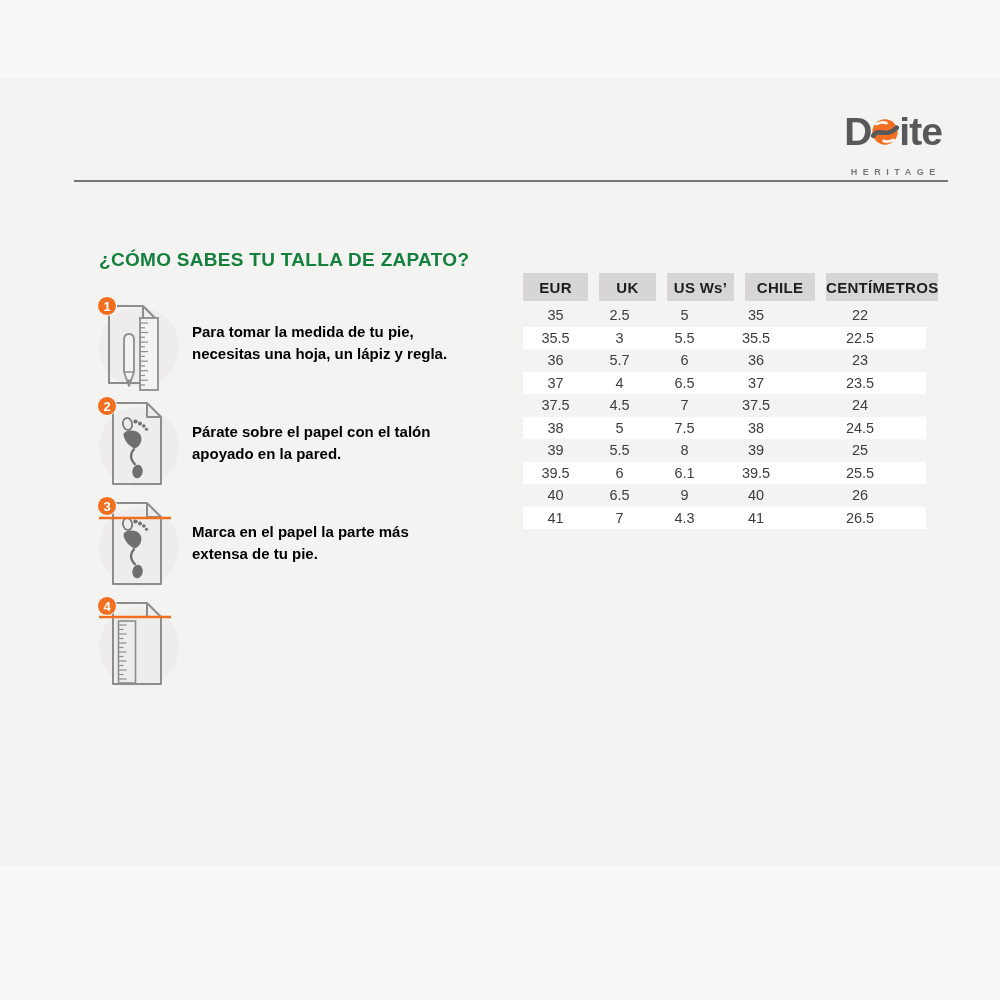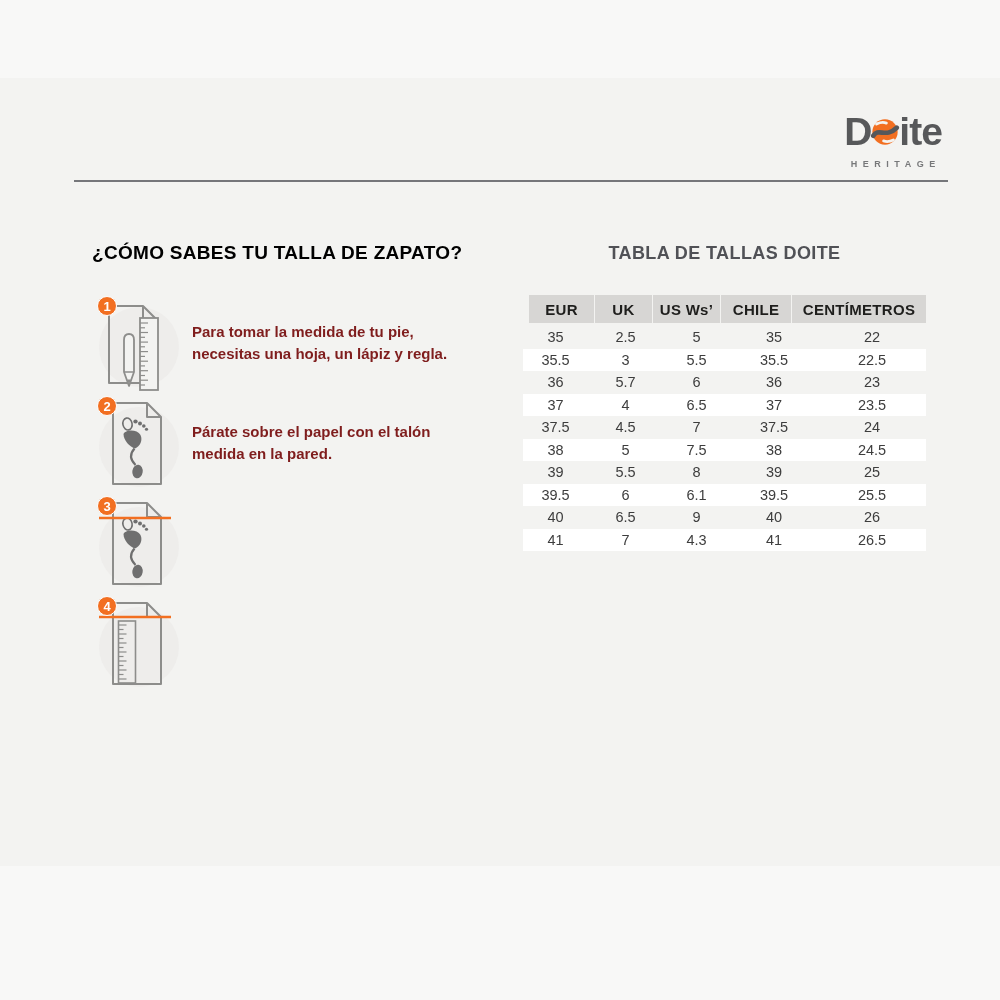--- a/index.html
+++ b/index.html
@@ -10,45 +10,45 @@
     -webkit-font-smoothing:antialiased;
   }
   .page{position:relative;width:1000px;height:1000px;overflow:hidden;}
   .card{position:absolute;left:0;top:78px;width:1000px;height:788px;background:#f3f3f1;}
 
   
   .logo{position:absolute;top:110px;right:52px;width:110px;text-align:center;}
   .logo-name{display:flex;align-items:center;justify-content:center;
     font-weight:bold;font-size:39px;color:#57585a;letter-spacing:-1px;line-height:1;}
   .logo-name .swirl{margin:4px -1px 0 -1px;flex:none;}
-  .logo-tag{margin-top:6px;font-size:9px;font-weight:bold;color:#77787a;
+  .logo-tag{margin-top:14px;font-size:9px;font-weight:bold;color:#77787a;
     letter-spacing:5.5px;text-indent:5.5px;}
 
   .divider{position:absolute;left:74px;top:180px;width:874px;height:1.5px;background:#75767a;}
 
   
-  .left-title{position:absolute;left:88px;top:238px;margin:4px;
-    font-size:19px;font-weight:bold;color:#000000;letter-spacing:0.3px;}
+  .left-title{position:absolute;left:88px;top:238px;margin:11px;
+    font-size:19px;font-weight:bold;color:#15803d;letter-spacing:0.3px;}
   .steps{position:absolute;left:93px;top:293px;width:425px;}
   .step{height:100px;display:flex;align-items:center;gap:11px;}
   .step-icon{flex:none;width:88px;height:100px;}
-  .step-text{font-size:15px;line-height:22px;font-weight:bold;color:#7f1d1d;
+  .step-text{font-size:15px;line-height:22px;font-weight:bold;color:#000000;
     white-space:pre-line;margin:0;}
 
   
   .right-col{position:absolute;left:523px;top:242px;width:403px;}
   .table-title{margin:0;text-align:center;font-size:18px;font-weight:bold;
     color:#505156;letter-spacing:0.4px;line-height:22px;}
   .size-table{margin-top:31px;}
   .t-header{display:grid;grid-template-columns:65px 57px 67px 70px 1fr;
-    column-gap:1px;height:28px;margin-left:6px;}
+    column-gap:11px;height:28px;}
   .th{background:#d7d6d4;display:flex;align-items:center;justify-content:center;
     font-size:15px;font-weight:bold;color:#1e1e1c;letter-spacing:0.3px;}
   .t-body{margin-top:3px;}
-  .tr{display:grid;grid-template-columns:65px 57px 67px 70px 1fr;column-gap:9px;
+  .tr{display:grid;grid-template-columns:65px 57px 67px 70px 1fr;column-gap:3px;
     height:22.5px;}
   .tr:nth-child(even){background:#ffffff;}
   .td{display:flex;align-items:center;justify-content:center;
     font-size:14.5px;color:#3d3d3d;}
 </style>
 </head>
 <body>
 
 <div class="page">
   <div class="card"></div>
@@ -125,21 +125,21 @@
     <path d="M30.5,41 C32,36.5 44,35.5 47.5,42 C50,47 47,53.5 42,55.5 C37,54 30.5,47.5 30.5,41 Z" fill="#6f6f6f"></path>
     <path d="M41.5,55.5 C36.5,61 37.5,67 42.5,72" fill="none" stroke="#6f6f6f" stroke-width="2.2"></path>
     <ellipse cx="44.5" cy="78.5" rx="5.2" ry="6.8" fill="#6f6f6f" transform="rotate(8 44.5 78.5)"></ellipse>
   </g>
           <g>
     <circle cx="14" cy="13" r="9.5" fill="#f26f21" stroke="#ffffff" stroke-width="1"></circle>
     <text x="14" y="17.5" text-anchor="middle" font-size="13" font-weight="bold" fill="#ffffff" font-family="Liberation Sans, sans-serif">2</text>
           </g>
         </svg>
         <p class="step-text">Párate sobre el papel con el talón
-medida en la pared.</p>
+apoyado en la pared.</p>
       </div>
       <div class="step">
         <svg class="step-icon" width="88" height="100" viewBox="0 0 88 100">
           <circle cx="46" cy="54" r="40" fill="#eeedeb"></circle>
           <path d="M20,10 H54 L68,24 V91 H20 Z" fill="none" stroke="#8d8d8b" stroke-width="2" stroke-linejoin="round"></path>
           <path d="M54,10 V24 H68" fill="none" stroke="#8d8d8b" stroke-width="2" stroke-linejoin="round"></path>
           <g>
     <ellipse cx="34.5" cy="31" rx="4.6" ry="6" fill="none" stroke="#6f6f6f" stroke-width="1.6" transform="rotate(-12 34.5 31)"></ellipse>
     <ellipse cx="42.5" cy="28.5" rx="2.2" ry="2" fill="#6f6f6f"></ellipse>
     <ellipse cx="47" cy="30.5" rx="2" ry="1.9" fill="#6f6f6f"></ellipse>
@@ -148,20 +148,22 @@
     <path d="M30.5,41 C32,36.5 44,35.5 47.5,42 C50,47 47,53.5 42,55.5 C37,54 30.5,47.5 30.5,41 Z" fill="#6f6f6f"></path>
     <path d="M41.5,55.5 C36.5,61 37.5,67 42.5,72" fill="none" stroke="#6f6f6f" stroke-width="2.2"></path>
     <ellipse cx="44.5" cy="78.5" rx="5.2" ry="6.8" fill="#6f6f6f" transform="rotate(8 44.5 78.5)"></ellipse>
   </g>
           <line x1="6" y1="25" x2="78" y2="25" stroke="#f26f21" stroke-width="2.4"></line>
           <g>
     <circle cx="14" cy="13" r="9.5" fill="#f26f21" stroke="#ffffff" stroke-width="1"></circle>
     <text x="14" y="17.5" text-anchor="middle" font-size="13" font-weight="bold" fill="#ffffff" font-family="Liberation Sans, sans-serif">3</text>
           </g>
         </svg>
+        <p class="step-text">Marca en el papel la parte más
+extensa de tu pie.</p>
       </div>
       <div class="step">
         <svg class="step-icon" width="88" height="100" viewBox="0 0 88 100">
           <circle cx="46" cy="54" r="40" fill="#eeedeb"></circle>
           <path d="M20,10 H54 L68,24 V91 H20 Z" fill="none" stroke="#8d8d8b" stroke-width="2" stroke-linejoin="round"></path>
           <path d="M54,10 V24 H68" fill="none" stroke="#8d8d8b" stroke-width="2" stroke-linejoin="round"></path>
           <g>
            <rect x="25.5" y="28" width="17" height="62" fill="none" stroke="#8d8d8b" stroke-width="1.6"></rect>
            <g stroke="#8d8d8b" stroke-width="1.2">
               <line x1="25.5" y1="32.0" x2="33.5" y2="32.0"></line>
@@ -182,21 +184,20 @@
          <line x1="6" y1="24" x2="78" y2="24" stroke="#f26f21" stroke-width="2.4"></line>
           <g>
     <circle cx="14" cy="13" r="9.5" fill="#f26f21" stroke="#ffffff" stroke-width="1"></circle>
     <text x="14" y="17.5" text-anchor="middle" font-size="13" font-weight="bold" fill="#ffffff" font-family="Liberation Sans, sans-serif">4</text>
           </g>
         </svg>
       </div>
     </div>
 
   <section class="right-col">
-    <h2 class="table-title">TABLA DE TALLAS DOITE</h2>
     <div class="size-table">
       <div class="t-header">
           <div class="th">EUR</div>
           <div class="th">UK</div>
           <div class="th">US Ws’</div>
           <div class="th">CHILE</div>
           <div class="th">CENTÍMETROS</div>
         </div>
       <div class="t-body">
           <div class="tr">

